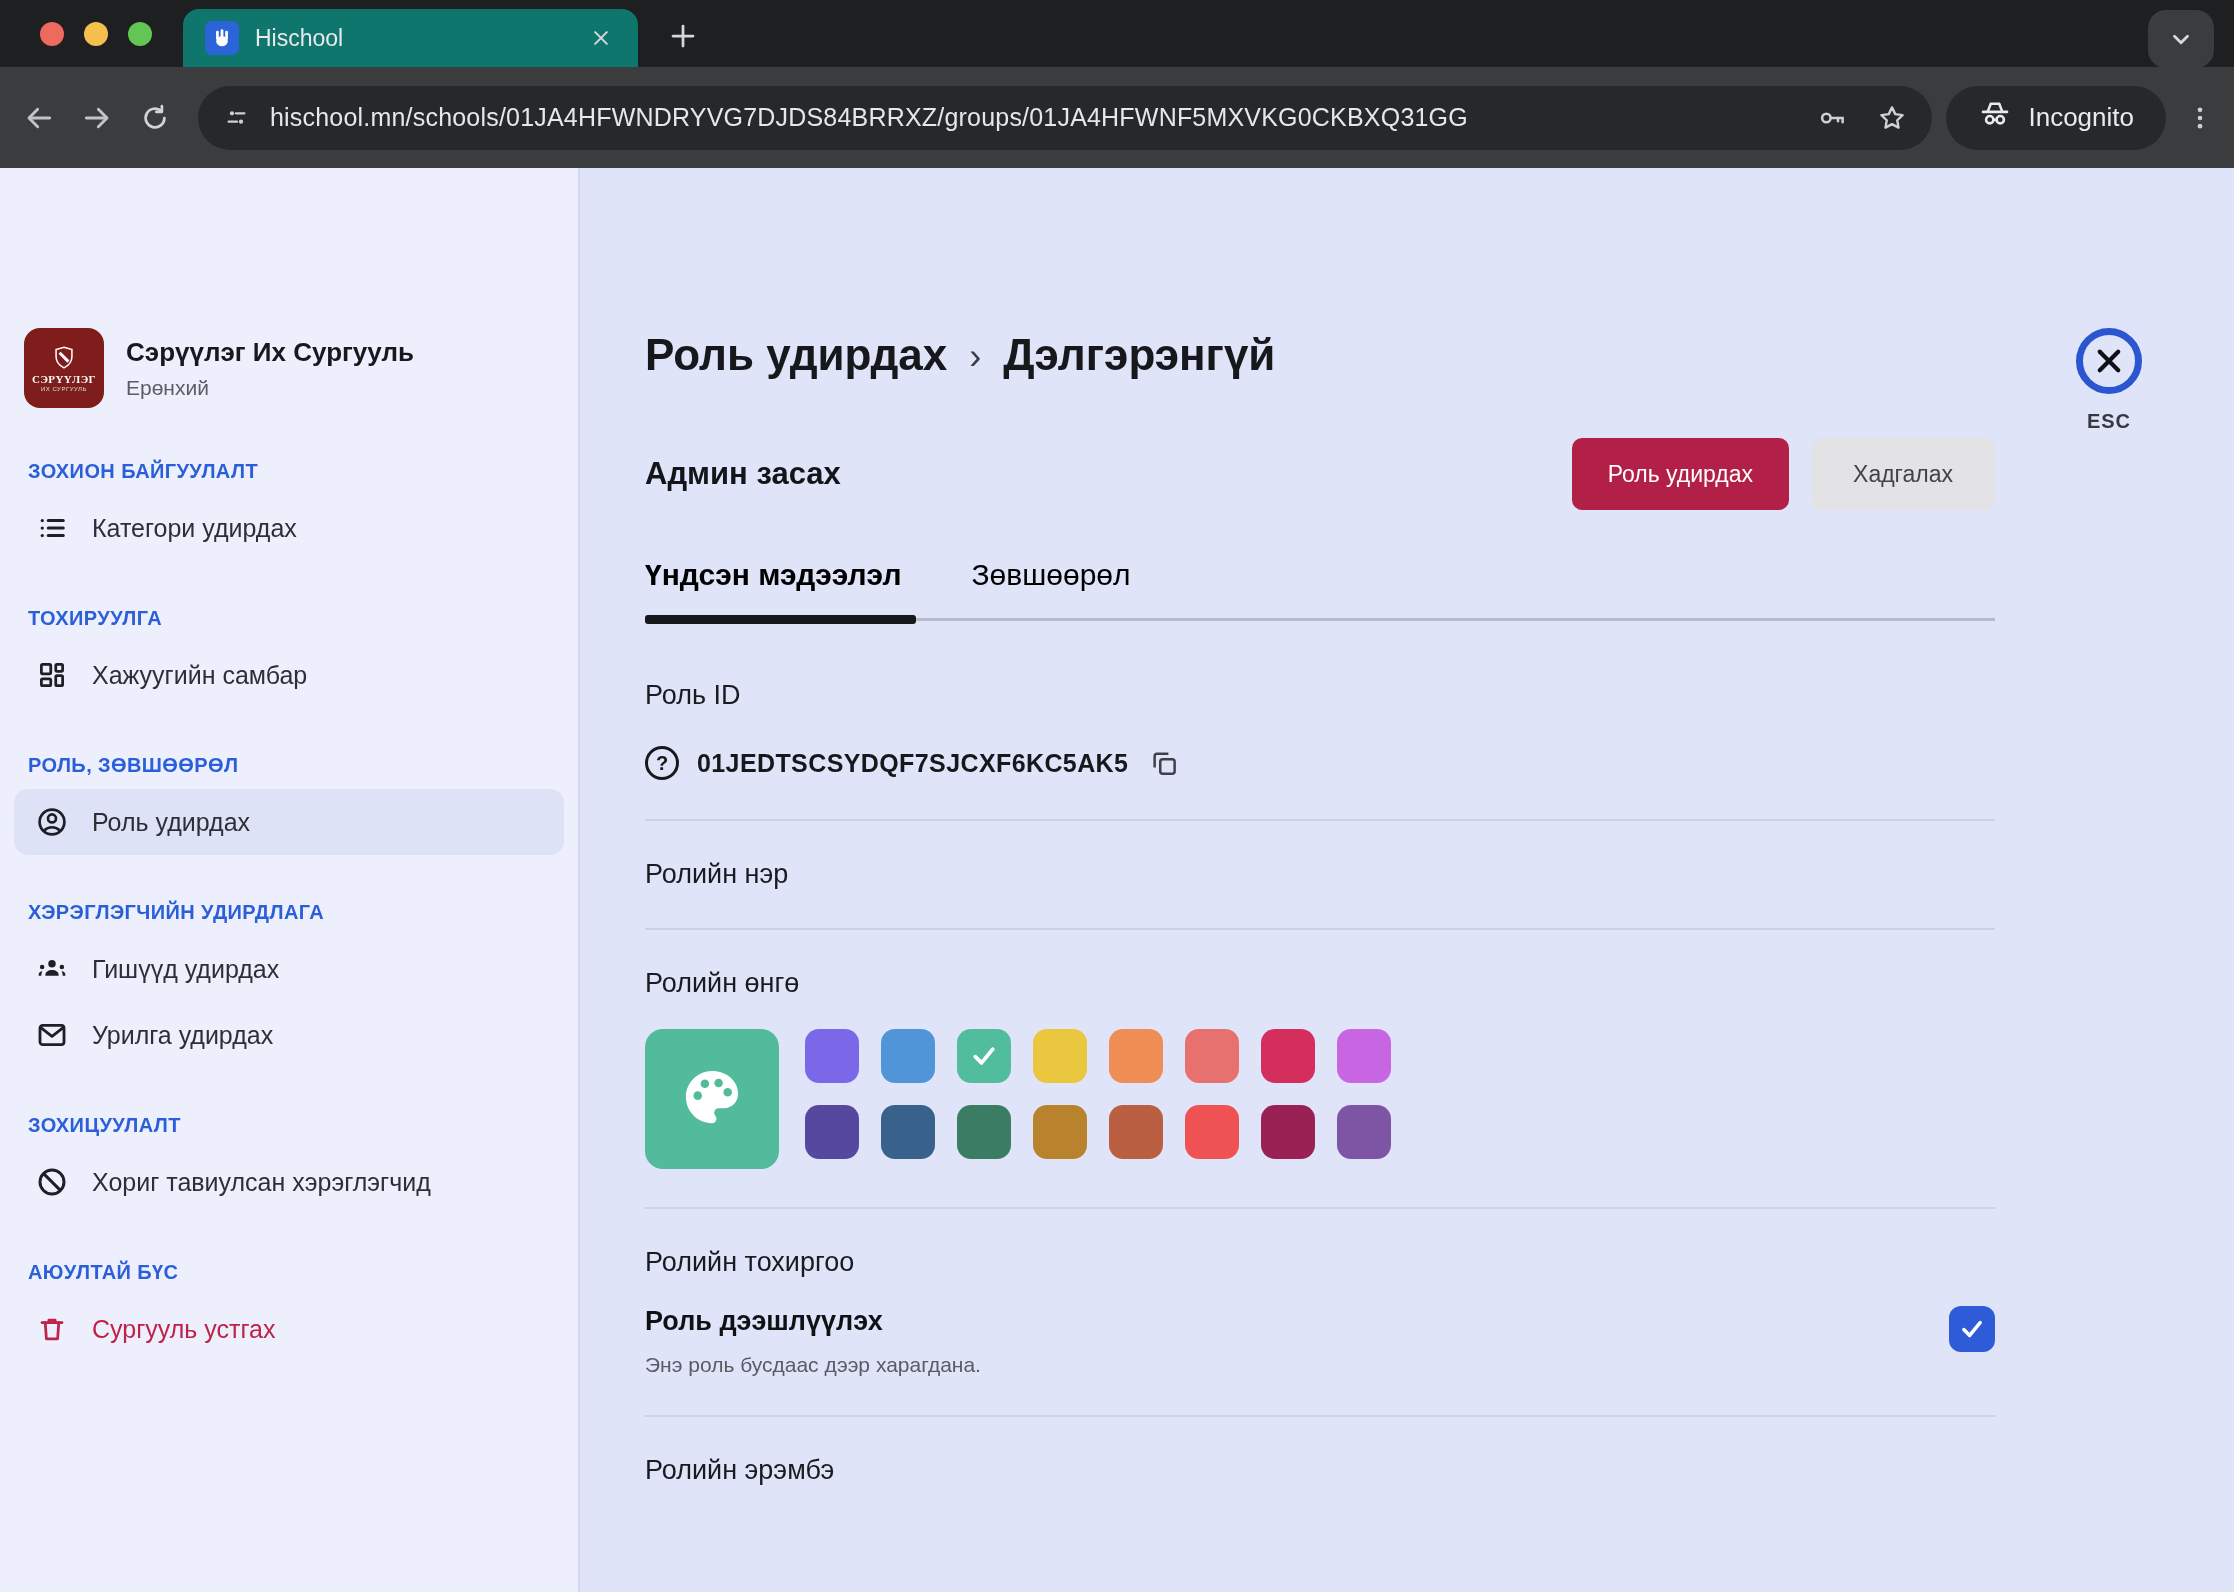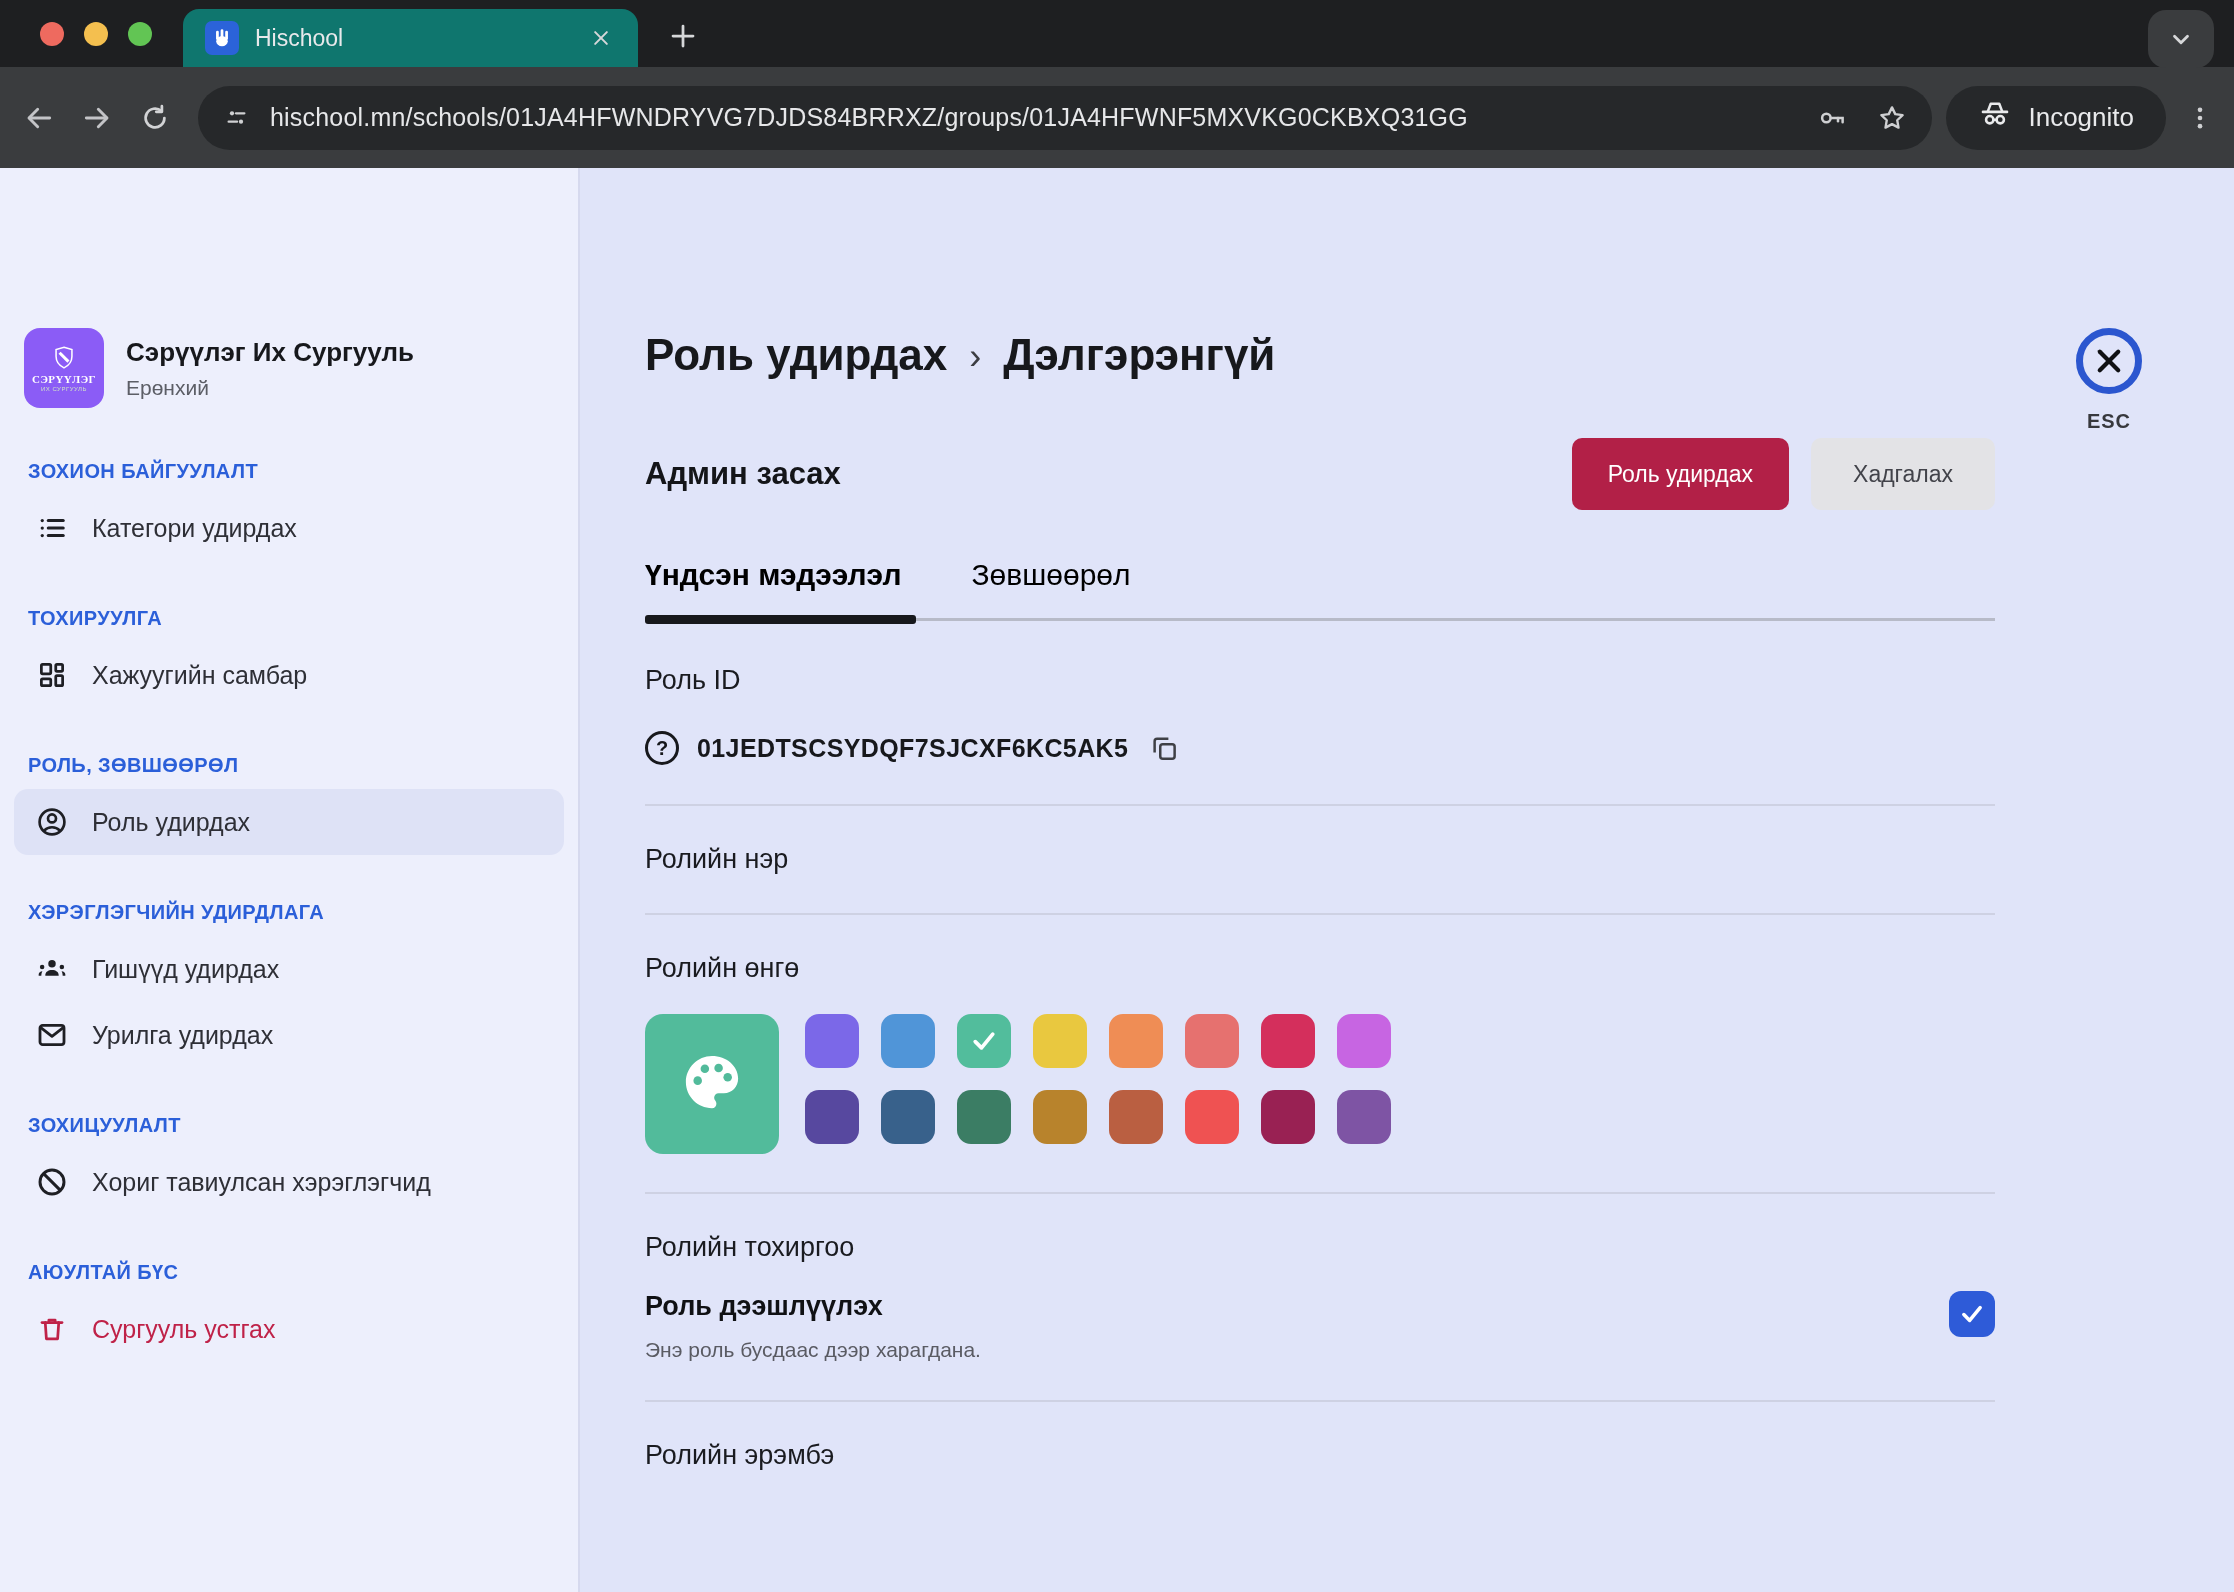--- a/index.html
+++ b/index.html
@@ -33,21 +33,21 @@
   .url-action{width:52px;height:52px;display:flex;align-items:center;justify-content:center;border-radius:50%;}
   .incognito{height:64px;background:#26282a;border-radius:32px;display:flex;align-items:center;
     gap:16px;padding:0 32px;color:#e9eaec;font-size:26px;margin-right:10px;}
   .menu-dots{width:48px;height:58px;display:flex;align-items:center;justify-content:center;}
 
   
   .appbody{display:flex;height:1424px;}
   .sidebar{width:580px;min-width:580px;background:#edeffc;border-right:2px solid #d6d9ee;
     padding:160px 14px 0 14px;overflow:hidden;}
   .school-row{display:flex;align-items:center;gap:22px;padding:0 0 6px 10px;}
-  .school-logo{width:80px;height:80px;min-width:80px;background:#8b5cf6;border-radius:16px;
+  .school-logo{width:80px;height:80px;min-width:80px;background:#7f1d1d;border-radius:16px;
     display:flex;flex-direction:column;align-items:center;justify-content:center;gap:1px;color:#fff;}
   .school-logo .lg1{font-size:11px;font-weight:700;letter-spacing:.4px;font-family:"Liberation Serif",serif;}
   .school-logo .lg2{font-size:6px;color:#cfe0c8;letter-spacing:.5px;}
   .school-meta{display:flex;flex-direction:column;gap:8px;}
   .school-name{font-size:26px;font-weight:700;color:#17181c;}
   .school-sub{font-size:21px;color:#5c5e66;}
   .side-header{font-size:20px;font-weight:700;color:#2b5fd9;letter-spacing:.4px;
     margin:46px 0 12px 14px;}
   .side-item{display:flex;align-items:center;gap:24px;height:66px;padding:0 22px;border-radius:14px;
     font-size:25px;color:#2e2f36;}
@@ -71,21 +71,21 @@
   .btn{border:none;height:72px;border-radius:10px;font-size:23px;font-family:inherit;display:flex;align-items:center;}
   .btn-danger{background:#b22047;color:#fff;padding:0 36px;}
   .btn-save{background:#e3e3e6;color:#42434a;padding:0 42px;margin-left:22px;}
 
   .tabs{display:flex;margin-top:48px;border-bottom:3px solid #b7bac8;}
   .tab-item{position:relative;padding:0 14px 26px 0;margin-right:56px;font-size:30px;color:#000000;text-align:center;}
   .tab-item.active{font-weight:700;}
   .tab-item.active::after{content:"";position:absolute;left:0;right:0;bottom:-6px;height:9px;
     background:#17181c;border-radius:3px;}
 
-  .field-label{font-size:27px;color:#1a1b20;margin-top:44px;}
+  .field-label{font-size:27px;color:#1a1b20;margin-top:59px;}
   .id-row{display:flex;align-items:center;gap:18px;margin-top:34px;}
   .q-icon{width:34px;height:34px;min-width:34px;border:3px solid #17181c;border-radius:50%;
     display:flex;align-items:center;justify-content:center;font-size:20px;font-weight:700;color:#17181c;}
   .q-icon::before{content:"?";}
   .id-value{font-size:25px;font-weight:700;color:#17181c;letter-spacing:.4px;}
   .copy-btn{width:36px;height:36px;display:flex;align-items:center;justify-content:center;}
 
   .divider{height:2px;background:#ced1e3;margin:38px 0;}
 
   .text-input{width:1350px;height:100px;background:#faf9fe;border:none;border-radius:14px;

